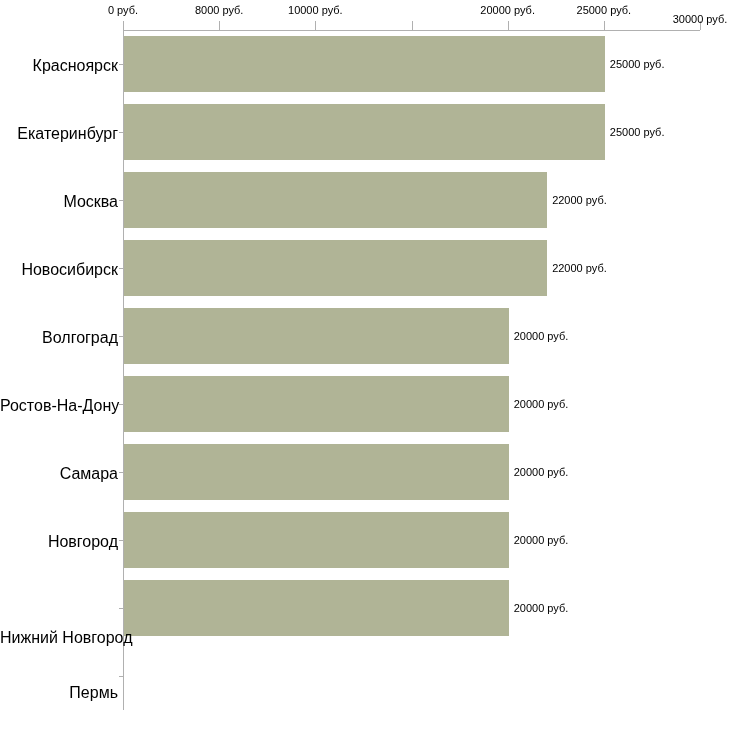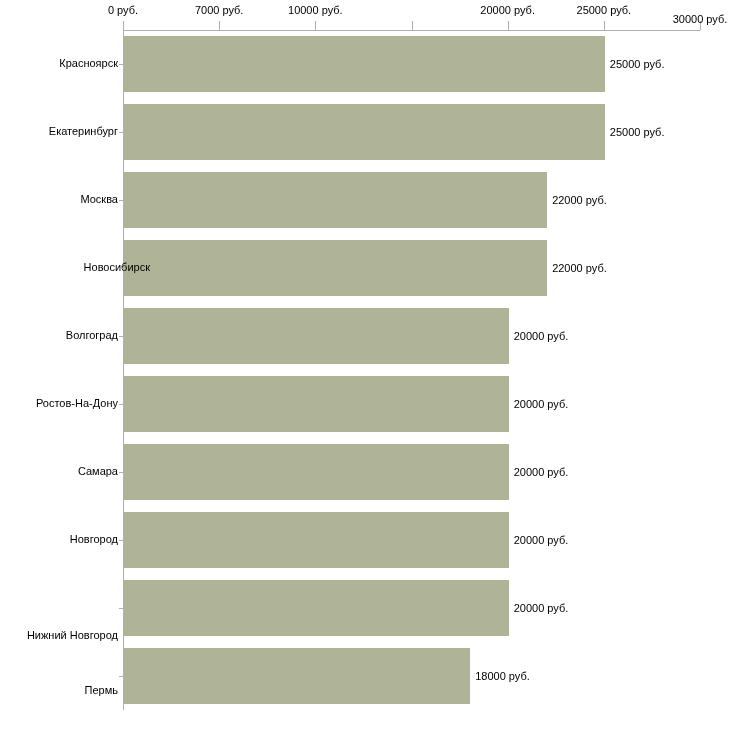--- a/index.html
+++ b/index.html
@@ -69,21 +69,21 @@
     font-size: 11px;
     white-space: nowrap;
     color: #000;
     padding-left: 5px;
   }
   .cat-label-wrap {
     position: absolute;
     left: 0;
     width: 118px;
     text-align: right;
-    font-size: 11px;
+    font-size: 16px;
     color: #000;
     white-space: nowrap;
   }
   .cat-tick {
     position: absolute;
     left: 119px;
     width: 4px;
     height: 0;
     border-top: 1px solid #b0b0b0;
   }
@@ -92,21 +92,21 @@
 <body>
 
 <div id="chart-root">
 
   <div class="axis-top"></div>
 
   <div id="xticks-container">
       <div class="tick" style="left: 123px; top: 21px; position: absolute;"></div>
       <div class="tick-label" style="left: 123px; top: 4px; position: absolute;">0 руб.</div>
       <div class="tick" style="left: 219.167px; top: 21px; position: absolute;"></div>
-      <div class="tick-label" style="left: 219.167px; top: 4px; position: absolute;">7000 руб.</div>
+      <div class="tick-label" style="left: 219.167px; top: 4px; position: absolute;">8000 руб.</div>
       <div class="tick" style="left: 315.333px; top: 21px; position: absolute;"></div>
       <div class="tick-label" style="left: 315.333px; top: 4px; position: absolute;">10000 руб.</div>
       <div class="tick" style="left: 411.5px; top: 21px; position: absolute;"></div>
       <div class="tick-label" style="left: 411.5px; top: 4px; position: absolute; margin-top: 36px;">15000 руб.</div>
       <div class="tick" style="left: 507.667px; top: 21px; position: absolute;"></div>
       <div class="tick-label" style="left: 507.667px; top: 4px; position: absolute;">20000 руб.</div>
       <div class="tick" style="left: 603.833px; top: 21px; position: absolute;"></div>
       <div class="tick-label" style="left: 603.833px; top: 4px; position: absolute;">25000 руб.</div>
       <div class="tick" style="left: 700px; top: 21px; position: absolute;"></div>
       <div class="tick-label" style="left: 700px; top: 13px; position: absolute;">30000 руб.</div>
@@ -142,34 +142,30 @@
         <div class="bar-value" style="left: 384.667px;">20000 руб.</div>
       </div>
       <div class="bar-row" style="top: 482px; height: 56px;">
         <div class="bar" style="width: 384.667px; background: rgb(176, 180, 150);"></div>
         <div class="bar-value" style="left: 384.667px;">20000 руб.</div>
       </div>
       <div class="bar-row" style="top: 550px; height: 56px;">
         <div class="bar" style="width: 384.667px; background: rgb(176, 180, 150);"></div>
         <div class="bar-value" style="left: 384.667px;">20000 руб.</div>
       </div>
-      <div class="bar-row" style="top: 618px; height: 56px;">
-        <div class="bar" style="width: 346.2px; background: rgb(176, 180, 150);"></div>
-        <div class="bar-value" style="left: 346.2px;">18000 руб.</div>
-      </div>
     </div>
 
   <div id="labels-container">
       <div class="cat-label-wrap" style="top: 57px;">Красноярск</div>
       <div class="cat-tick" style="top: 64px;"></div>
       <div class="cat-label-wrap" style="top: 125px;">Екатеринбург</div>
       <div class="cat-tick" style="top: 132px;"></div>
       <div class="cat-label-wrap" style="top: 193px;">Москва</div>
       <div class="cat-tick" style="top: 200px;"></div>
-      <div class="cat-label-wrap" style="top: 261px; margin-left: 32px;">Новосибирск</div>
+      <div class="cat-label-wrap" style="top: 261px;">Новосибирск</div>
       <div class="cat-tick" style="top: 268px;"></div>
       <div class="cat-label-wrap" style="top: 329px;">Волгоград</div>
       <div class="cat-tick" style="top: 336px;"></div>
       <div class="cat-label-wrap" style="top: 397px;">Ростов-На-Дону</div>
       <div class="cat-tick" style="top: 404px;"></div>
       <div class="cat-label-wrap" style="top: 465px;">Самара</div>
       <div class="cat-tick" style="top: 472px;"></div>
       <div class="cat-label-wrap" style="top: 533px;">Новгород</div>
       <div class="cat-tick" style="top: 540px;"></div>
       <div class="cat-label-wrap" style="top: 601px; margin-top: 28px;">Нижний Новгород</div>

